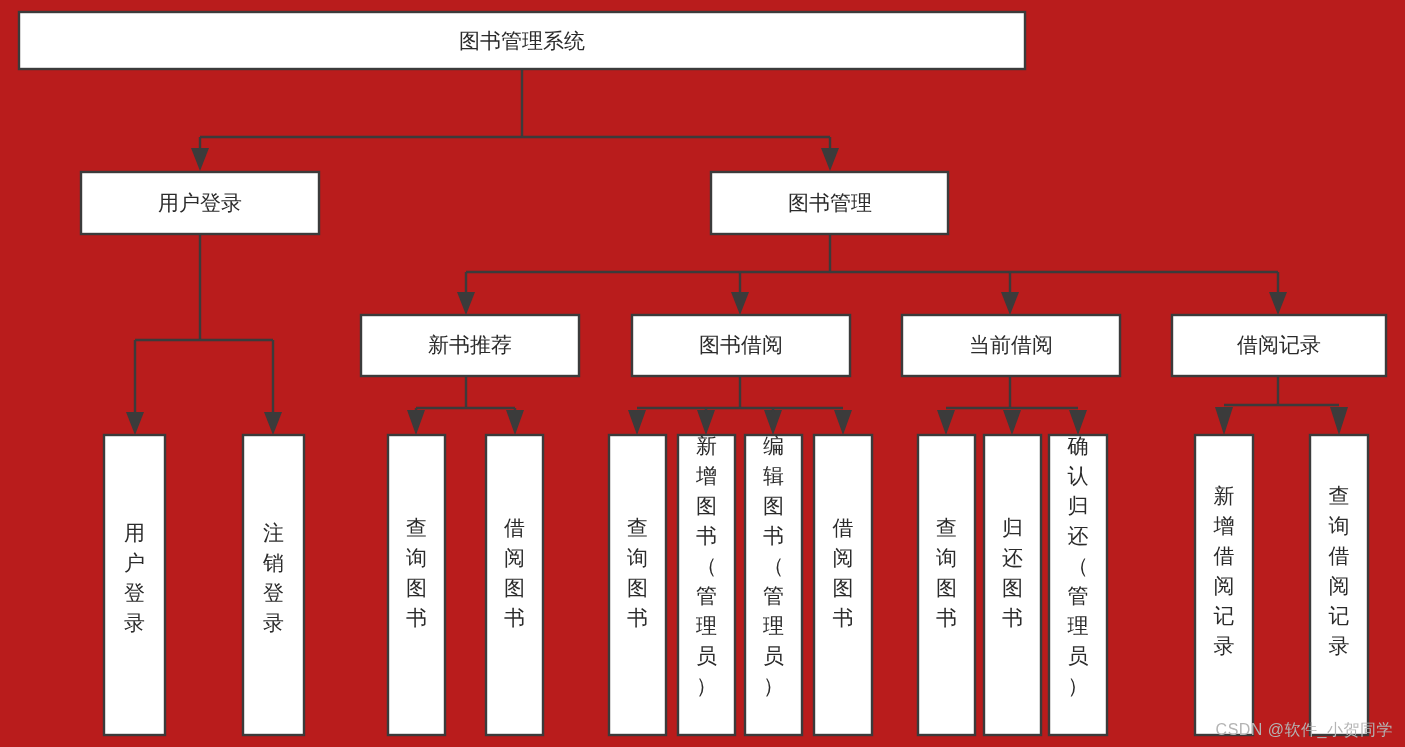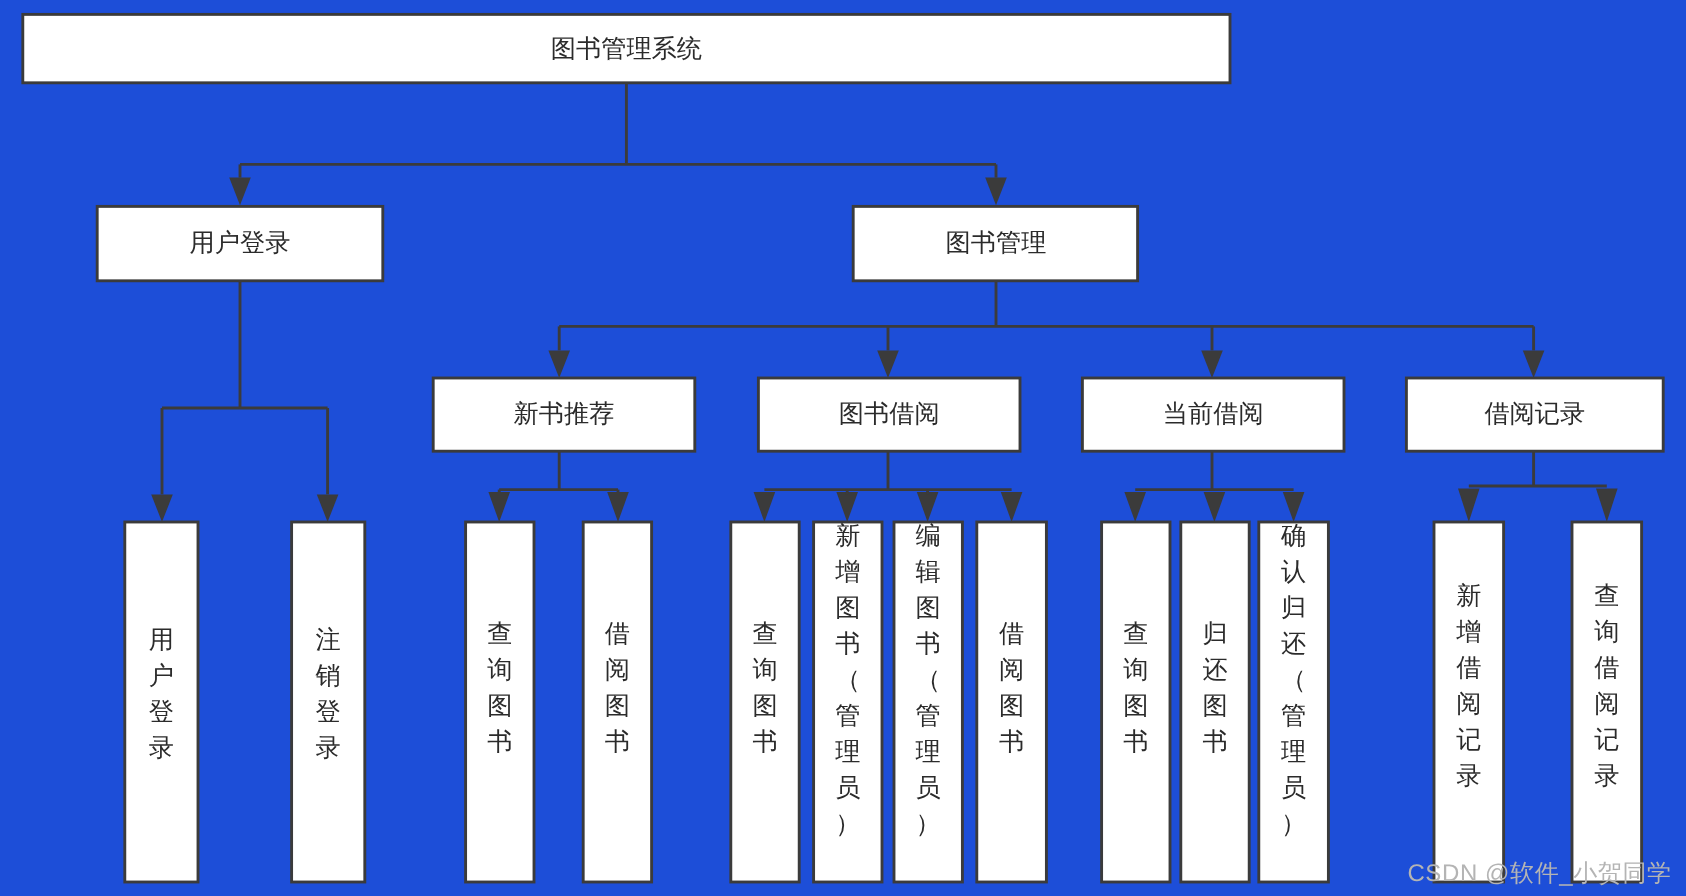--- a/index.html
+++ b/index.html
@@ -7,21 +7,21 @@
     padding: 0;
     background: #ffffff;
   }
   body {
     font-family: "Liberation Sans", "DejaVu Sans", sans-serif;
   }
   #diagram-root {
     position: relative;
     width: 1405px;
     height: 747px;
-    background: #1d4ed8;
+    background: #b91c1c;
     overflow: hidden;
   }
   svg#flow {
     position: absolute;
     left: 0;
     top: 0;
     width: 1405px;
     height: 747px;
   }
   .node-box {
@@ -50,21 +50,21 @@
     font-family: "Liberation Sans", "DejaVu Sans", sans-serif;
     fill: #2b2b2b;
     font-size: 21px;
     text-anchor: middle;
   }
   .watermark {
     position: absolute;
     right: 12px;
     bottom: 6px;
     font-family: "Liberation Sans", "DejaVu Sans", sans-serif;
-    font-size: 20px;
+    font-size: 16px;
     color: #b4b4b4;
     letter-spacing: 0.5px;
     white-space: nowrap;
     pointer-events: none;
   }
 </style>
 </head>
 <body>
 
 <div id="diagram-root">

